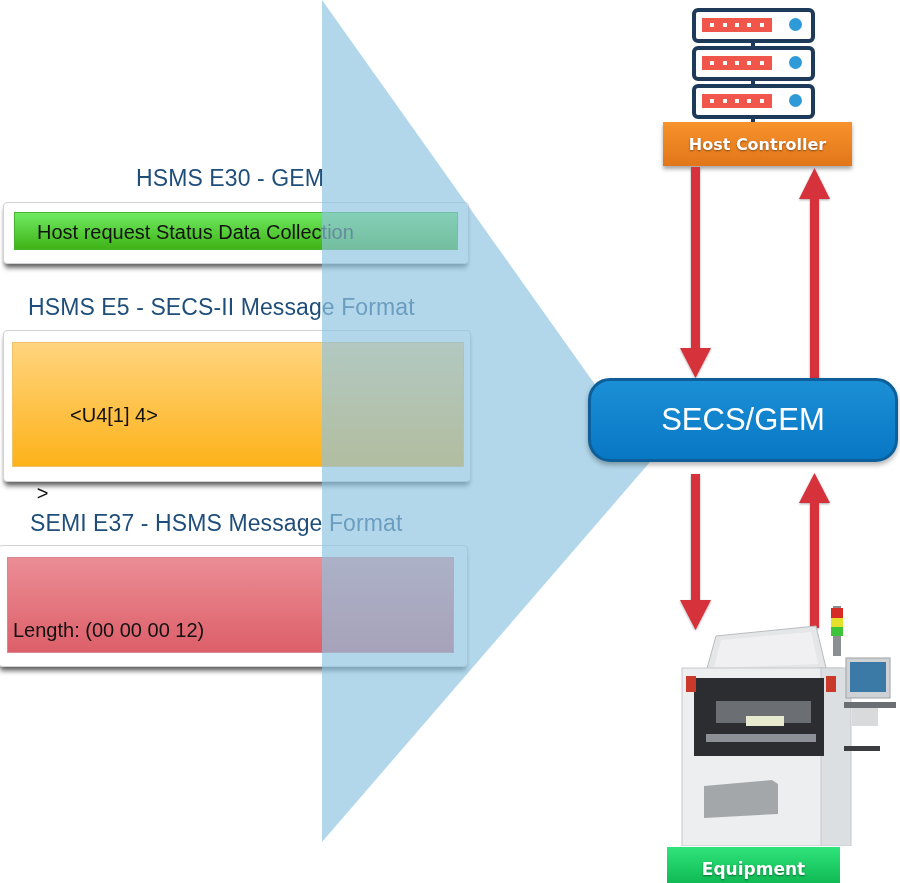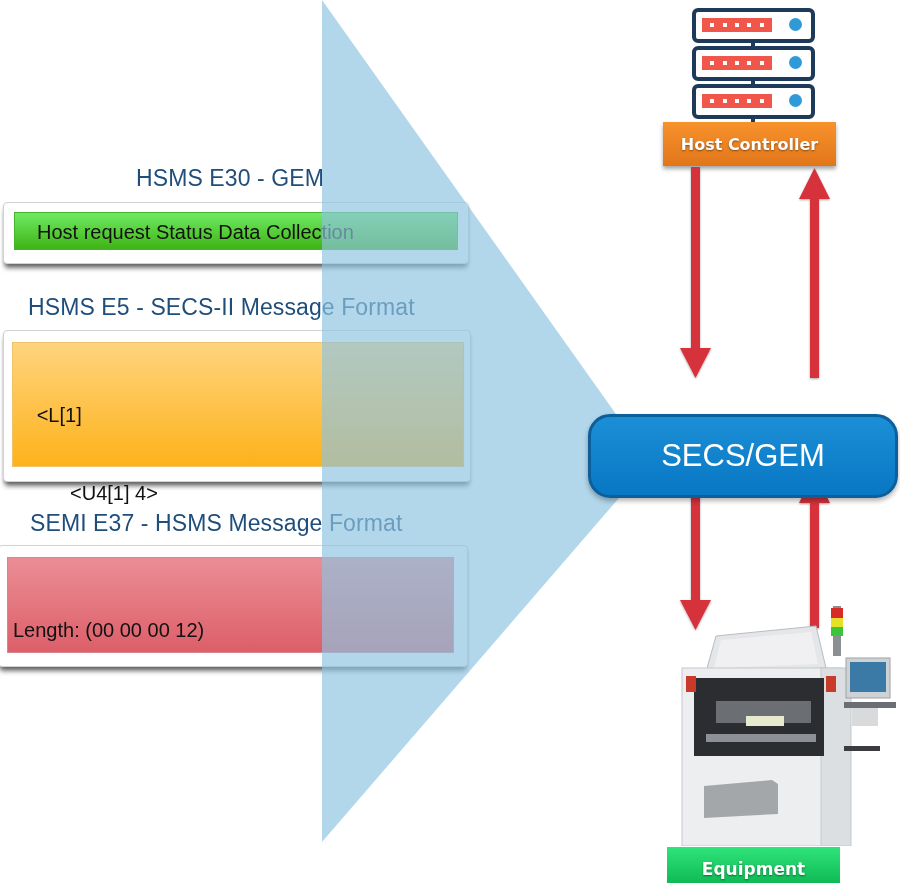--- a/index.html
+++ b/index.html
@@ -53,35 +53,35 @@
     padding: 0 4px; box-sizing: border-box;
   }
   .rack .bar i { display: block; width: 4px; height: 4px; background: #fff; }
   .rack .led {
     position: absolute; right: 9px; top: 6px; width: 13px; height: 13px;
     border-radius: 50%; background: #2e9bd8;
   }
   .rack-link { position: absolute; width: 4px; background: #1e3a5a; }
 
   .host-box {
-    position: absolute; left: 663px; top: 122px; width: 173px; height: 44px;
+    position: absolute; left: 663px; top: 122px; width: 189px; height: 44px;
     background: linear-gradient(#f7922c, #e2761a);
     box-shadow: 0 3px 4px rgba(0,0,0,0.35);
     color: #fff; font-family: "DejaVu Sans", sans-serif; font-weight: bold; font-size: 16px;
     display: flex; align-items: center; justify-content: center;
     text-shadow: 0 1px 2px rgba(0,0,0,0.45);
   }
 
   .secs-box {
     position: absolute; left: 588px; top: 378px; width: 310px; height: 84px;
     border-radius: 22px; background: linear-gradient(#1b8fd6, #0877c4);
     border: 3px solid #0d5e99; box-sizing: border-box;
     box-shadow: 0 3px 5px rgba(0,0,0,0.3);
     color: #ffffff; font-size: 31px;
-    display: flex; align-items: center; justify-content: center; margin-top: 36px;
+    display: flex; align-items: center; justify-content: center;
   }
 
   .equip-label {
     position: absolute; left: 667px; top: 839px; width: 173px; height: 44px;
     background: linear-gradient(#2fe47a, #09b04c);
     color: #fff; font-family: "DejaVu Sans", sans-serif; font-weight: bold; font-size: 17px;
     display: flex; align-items: center; justify-content: center;
     text-shadow: 0 1px 2px rgba(0,0,0,0.45);
     margin-top: 8px;
   }
@@ -90,21 +90,20 @@
 <body>
 
 <div class="sec-title" style="left:136px; top:165px;">HSMS E30 - GEM</div>
 <div class="card" style="left:3px; top:202px; width:464px; height:60px;">
   <div class="card-fill fill-green" style="left:10px; top:9px; width:444px; height:38px; line-height:38px; padding-left:22px; box-sizing:border-box;">Host request Status Data Collection</div>
 </div>
 
 <div class="sec-title" style="left:28px; top:294px;">HSMS E5 - SECS-II Message Format</div>
 <div class="card" style="left:3px; top:330px; width:466px; height:150px;">
   <div class="card-fill fill-orange" style="left:8px; top:11px; width:452px; height:125px; padding:7px 0 0 7px; box-sizing:border-box;">
-    <div>   &lt;L[1]</div>
     <div>         &lt;U4[1] 4&gt;</div>
     <div>   &gt;</div>
   </div>
 </div>
 
 <div class="sec-title" style="left:30px; top:510px;">SEMI E37 - HSMS Message Format</div>
 <div class="card" style="left:-2px; top:545px; width:468px; height:120px;">
   <div class="card-fill fill-red" style="left:8px; top:11px; width:447px; height:96px; padding:7px 0 0 5px; box-sizing:border-box;">
     <div>Length: (00 00 00 12)</div>
   </div>

